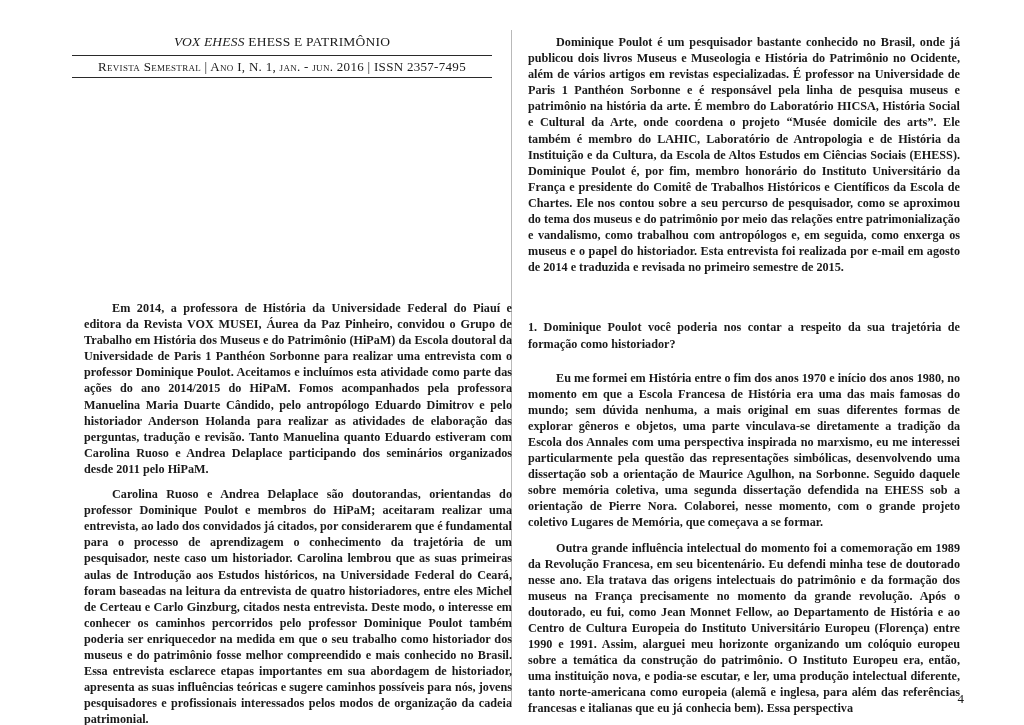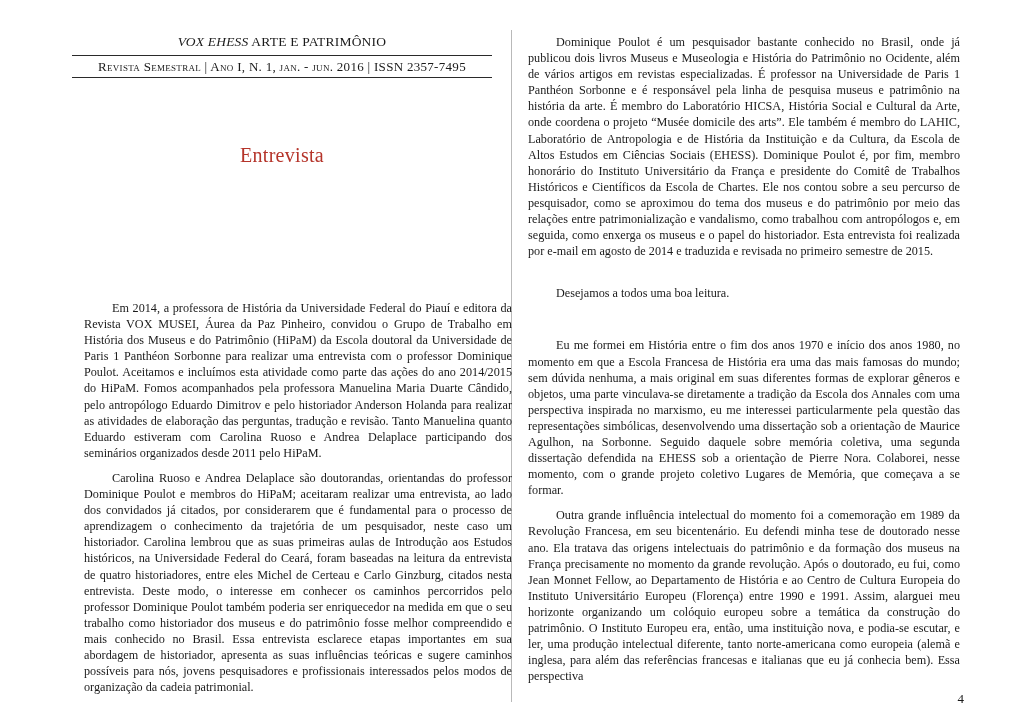--- a/index.html
+++ b/index.html
@@ -72,20 +72,21 @@
   
   .col {
     position: absolute;
     top: 34px;
     width: 432px;
     font-size: 12.2px;
     line-height: 1.32;
     text-align: justify;
     text-justify: inter-word;
     hyphens: auto;
+    font-weight: bold;
   }
   .col-left {
     left: 84px;
     top: 300px;
     width: 428px;
   }
   .col-right {
     left: 528px;
     top: 34px;
     width: 432px;
@@ -121,39 +122,38 @@
 </style>
 </head>
 <body>
 
 <div class="page">
 
   <div class="col-divider"></div>
 
   <div class="masthead">
     <div class="masthead-line1">
-      <span class="ital">VOX EHESS</span><span> ARTE E PATRIMÔNIO</span>
+      <span class="ital">VOX EHESS</span><span> EHESS E PATRIMÔNIO</span>
     </div>
     <hr class="masthead-rule">
     <div class="masthead-line2 smallcaps">Revista Semestral | Ano I, N. 1, jan. - jun. 2016 | ISSN 2357-7495</div>
     <hr class="masthead-rule-bottom">
   </div>
 
-  <div class="section-title">Entrevista</div>
 
   <div class="col col-left">
     <p>Em 2014, a professora de História da Universidade Federal do Piauí e editora da Revista VOX MUSEI, Áurea da Paz Pinheiro, convidou o Grupo de Trabalho em História dos Museus e do Patrimônio (HiPaM) da Escola doutoral da Universidade de Paris 1 Panthéon Sorbonne para realizar uma entrevista com o professor Dominique Poulot. Aceitamos e incluímos esta atividade como parte das ações do ano 2014/2015 do HiPaM. Fomos acompanhados pela professora Manuelina Maria Duarte Cândido, pelo antropólogo Eduardo Dimitrov  e pelo historiador Anderson Holanda para realizar as atividades de elaboração das perguntas, tradução e revisão. Tanto Manuelina quanto Eduardo estiveram com Carolina Ruoso  e Andrea Delaplace  participando dos seminários organizados desde 2011 pelo HiPaM.</p>
     <p>Carolina Ruoso e Andrea Delaplace são doutorandas, orientandas do professor Dominique Poulot e membros do HiPaM; aceitaram realizar uma entrevista, ao lado dos convidados já citados, por considerarem que é fundamental para o processo de aprendizagem o conhecimento da trajetória de um pesquisador, neste caso um historiador. Carolina lembrou que as suas primeiras aulas de Introdução aos Estudos históricos, na Universidade Federal do Ceará, foram baseadas na leitura da entrevista de quatro historiadores, entre eles Michel de Certeau e Carlo Ginzburg, citados nesta entrevista. Deste modo, o interesse em conhecer os caminhos percorridos pelo professor Dominique Poulot também poderia ser enriquecedor na medida em que o seu trabalho como historiador dos museus e do patrimônio fosse melhor compreendido e mais conhecido no Brasil. Essa entrevista esclarece etapas importantes em sua abordagem de historiador, apresenta as suas influências teóricas e sugere caminhos possíveis para nós, jovens pesquisadores e profissionais interessados pelos modos de organização da cadeia patrimonial.</p>
   </div>
 
   <div class="col col-right">
     <p>Dominique Poulot é um pesquisador bastante conhecido no Brasil, onde já publicou dois livros Museus e Museologia e História do Patrimônio no Ocidente, além de vários artigos em revistas especializadas. É professor na Universidade de Paris 1 Panthéon Sorbonne e é responsável pela linha de pesquisa museus e patrimônio na história da arte. É membro do Laboratório HICSA, História Social e Cultural da Arte, onde coordena o projeto “Musée domicile des arts”. Ele também é membro do LAHIC, Laboratório de Antropologia e de História da Instituição e da Cultura, da Escola de Altos Estudos em Ciências Sociais (EHESS). Dominique Poulot é, por fim, membro honorário do Instituto Universitário da França e presidente do Comitê de Trabalhos Históricos e Científicos da Escola de Chartes. Ele nos contou sobre a seu percurso de pesquisador, como se aproximou do tema dos museus e do patrimônio por meio das relações entre patrimonialização e vandalismo, como trabalhou com antropólogos e, em seguida, como enxerga os museus e o papel do historiador. Esta entrevista foi realizada por e-mail em agosto de 2014 e traduzida e revisada no primeiro semestre de 2015.</p>
     <div class="spacer-lg"></div>
-    <p>Desejamos a todos uma boa leitura.</p>
     <div class="spacer-md"></div>
+    <p class="noindent">1. Dominique Poulot você poderia nos contar a respeito da sua trajetória de formação como historiador?</p>
     <div class="spacer-md"></div>
     <p>Eu me formei em História entre o fim dos anos 1970 e início dos anos 1980, no momento em que a Escola Francesa de História era uma das mais famosas do mundo; sem dúvida nenhuma, a mais original em suas diferentes formas de explorar gêneros e objetos, uma parte vinculava-se diretamente a tradição da Escola dos Annales com uma perspectiva inspirada no marxismo, eu me interessei particularmente pela questão das representações simbólicas, desenvolvendo uma dissertação sob a orientação de Maurice Agulhon, na Sorbonne. Seguido daquele sobre memória coletiva, uma segunda dissertação defendida na EHESS sob a orientação de Pierre Nora. Colaborei, nesse momento, com o grande projeto coletivo Lugares de Memória, que começava a se formar.</p>
     <p>Outra grande influência intelectual do momento foi a comemoração em 1989 da Revolução Francesa, em seu bicentenário. Eu defendi minha tese de doutorado nesse ano. Ela tratava das origens intelectuais do patrimônio e da formação dos museus na França precisamente no momento da grande revolução. Após o doutorado, eu fui, como Jean Monnet Fellow, ao Departamento de História e ao Centro de Cultura Europeia do Instituto Universitário Europeu (Florença) entre 1990 e 1991. Assim, alarguei meu horizonte organizando um colóquio europeu sobre a temática da construção do patrimônio. O Instituto Europeu era, então, uma instituição nova, e podia-se escutar, e ler, uma produção intelectual diferente, tanto norte-americana como europeia (alemã e inglesa, para além das referências francesas e italianas que eu já conhecia bem). Essa perspectiva</p>
   </div>
 
   <div class="page-number">4</div>
 
 </div>
 
 </body></html>

